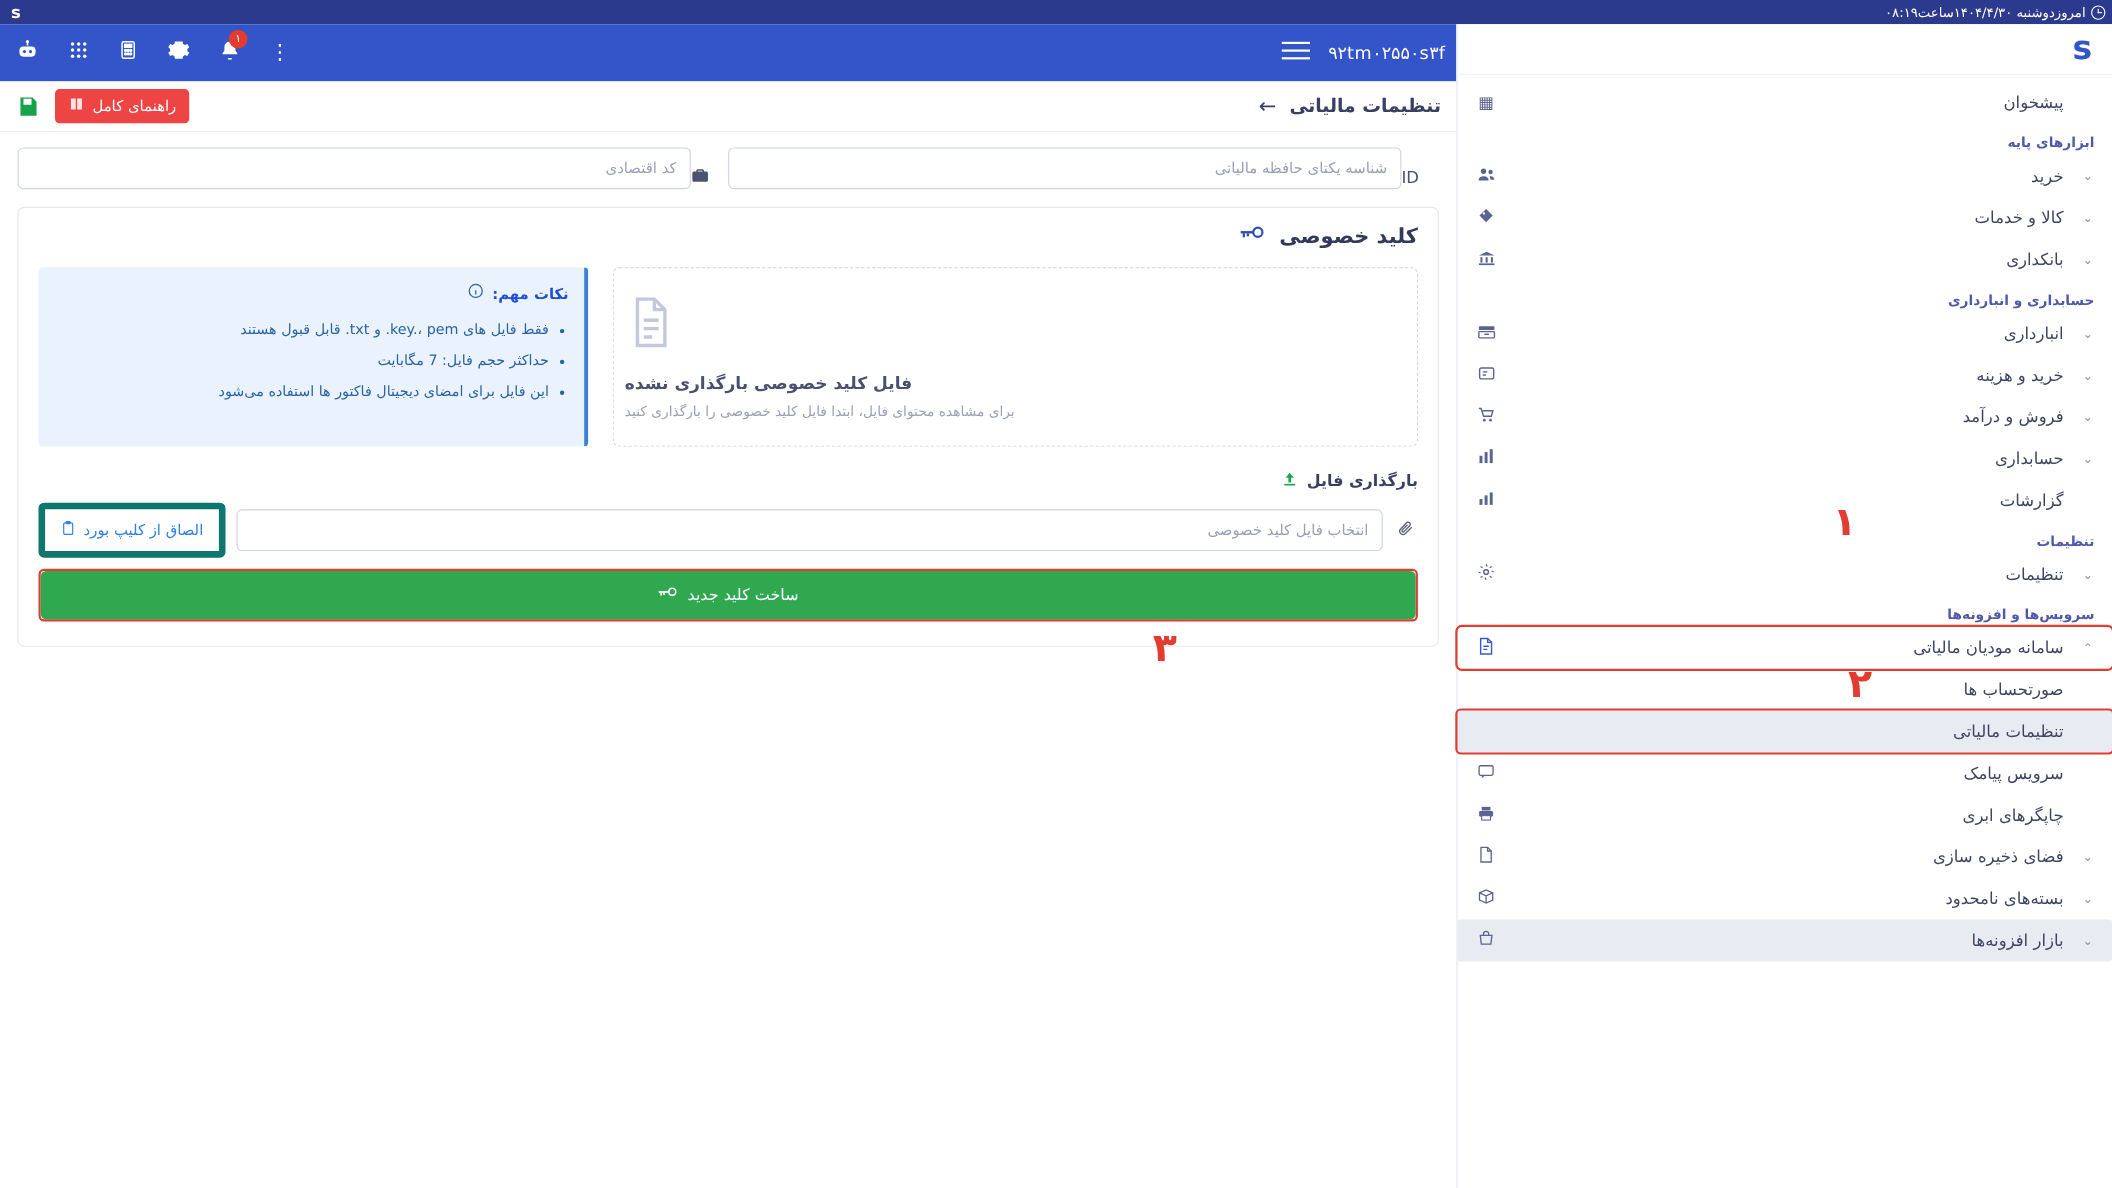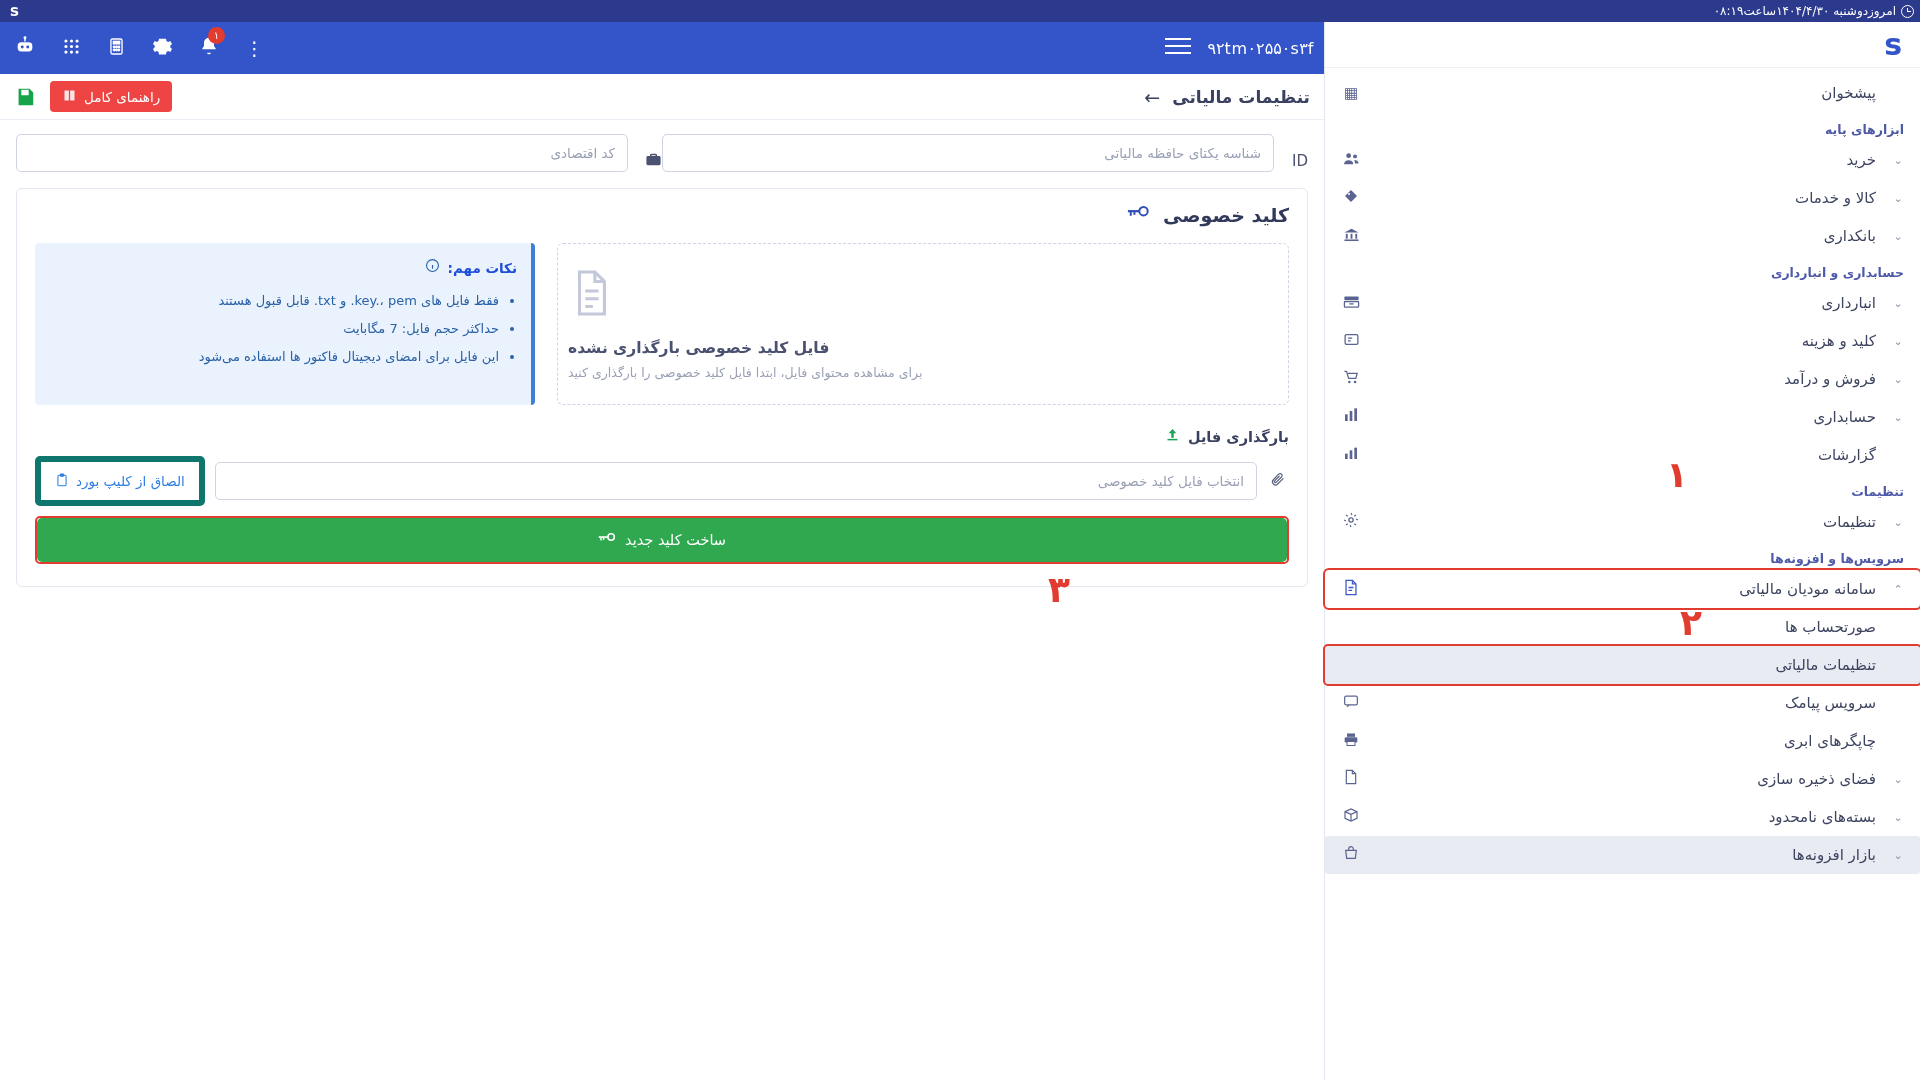--- a/index.html
+++ b/index.html
@@ -86,21 +86,21 @@
     cursor: pointer; font-family: inherit;
   }
   .btn-save-ico {
     margin-right: 14px; color: #16a34a; font-size: 21px; cursor: pointer; display: flex; align-items: center;
   }
 
   .field-row { display: flex; align-items: center; gap: 0; padding: 14px 16px 4px 16px; }
   .field {
     display: flex; align-items: center; flex: 1;
   }
-  .field .f-icon { width: 34px; text-align: right; color: #4b5270; font-size: 15px; margin-top: 16px; }
+  .field .f-icon { width: 34px; text-align: left; color: #4b5270; font-size: 15px; margin-top: 16px; }
   .f-input {
     flex: 1; height: 38px; border: 1px solid #cfd4e4; border-radius: 5px;
     background: #fff; padding: 0 12px; font-size: 13.5px; color: #333; font-family: inherit;
     text-align: right;
   }
   .f-input::placeholder { color: #9aa0b5; }
 
   .card {
     margin: 12px 16px; border: 1px solid #e4e7f0; border-radius: 6px; background: #fff;
     padding: 14px 18px 22px 18px;
@@ -415,21 +415,21 @@
         <svg width="17" height="15" viewBox="0 0 24 20" fill="#5b6490">
             <rect x="2" y="3" width="20" height="5" rx="1"></rect>
             <rect x="2" y="10" width="20" height="8" rx="1" fill="none" stroke="#5b6490" stroke-width="1.8"></rect>
             <rect x="9" y="12.5" width="6" height="1.8"></rect>
           </svg>
       </span>
     </div>
 
     <div class="side-item">
       <span class="si-chev">⌄</span>
-      <span class="si-label">کلید و هزینه</span>
+      <span class="si-label">خرید و هزینه</span>
       <span class="si-icon">
         <svg width="17" height="15" viewBox="0 0 24 20" fill="none" stroke="#5b6490" stroke-width="1.8">
             <rect x="3" y="3" width="18" height="14" rx="2"></rect>
             <path d="M7 8h6M7 12h4"></path>
           </svg>
       </span>
     </div>
 
     <div class="side-item">
       <span class="si-chev">⌄</span>

